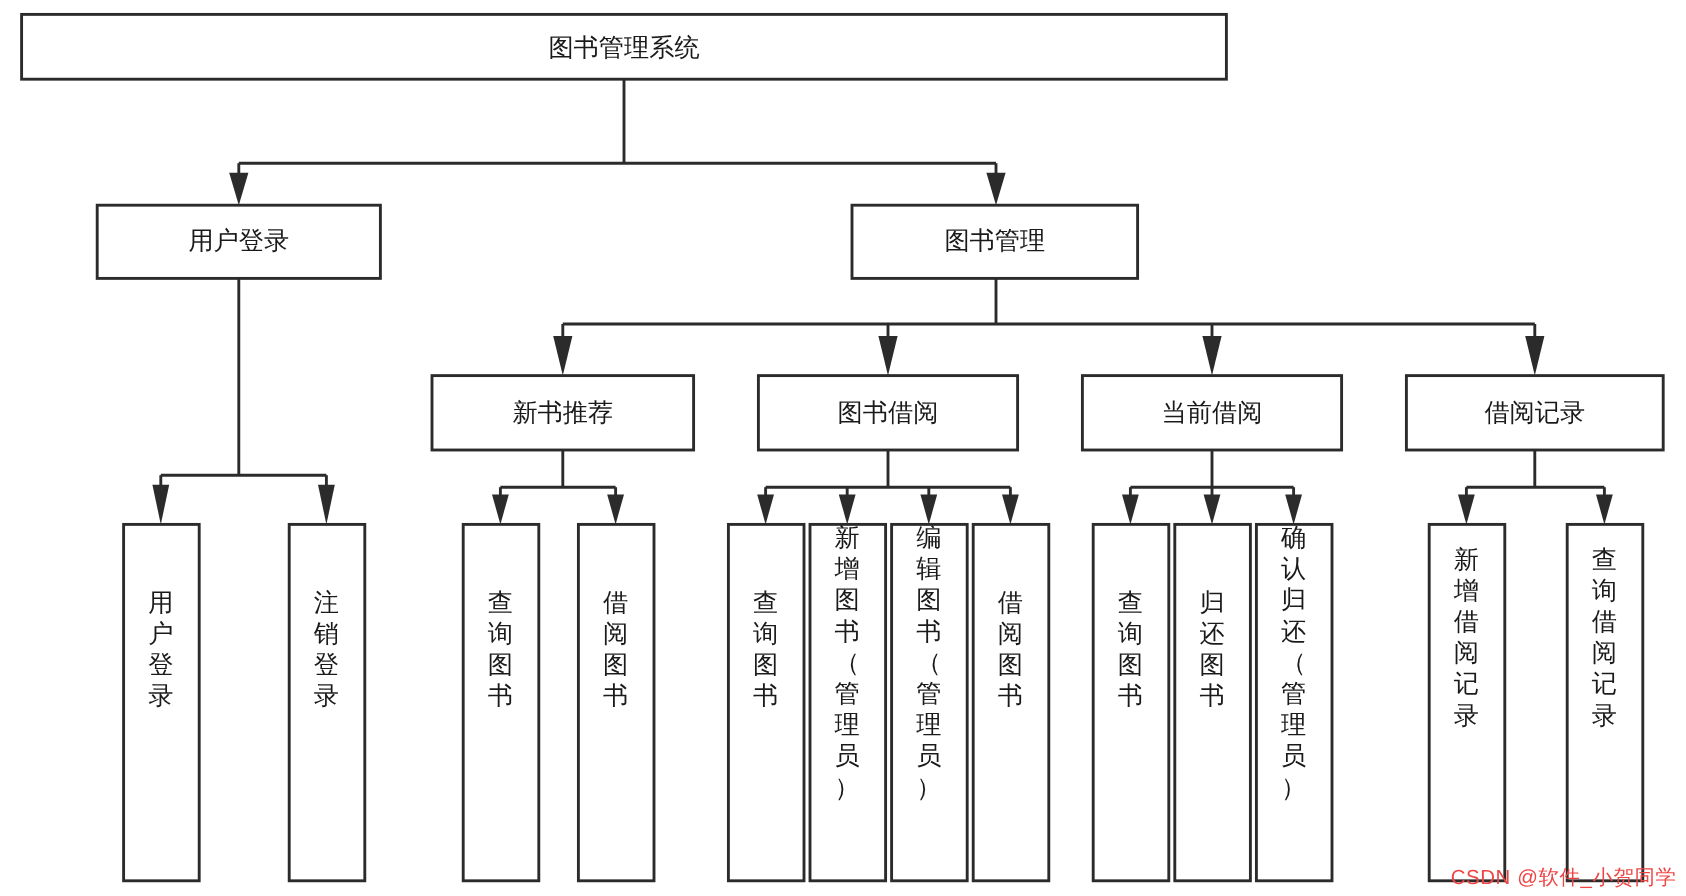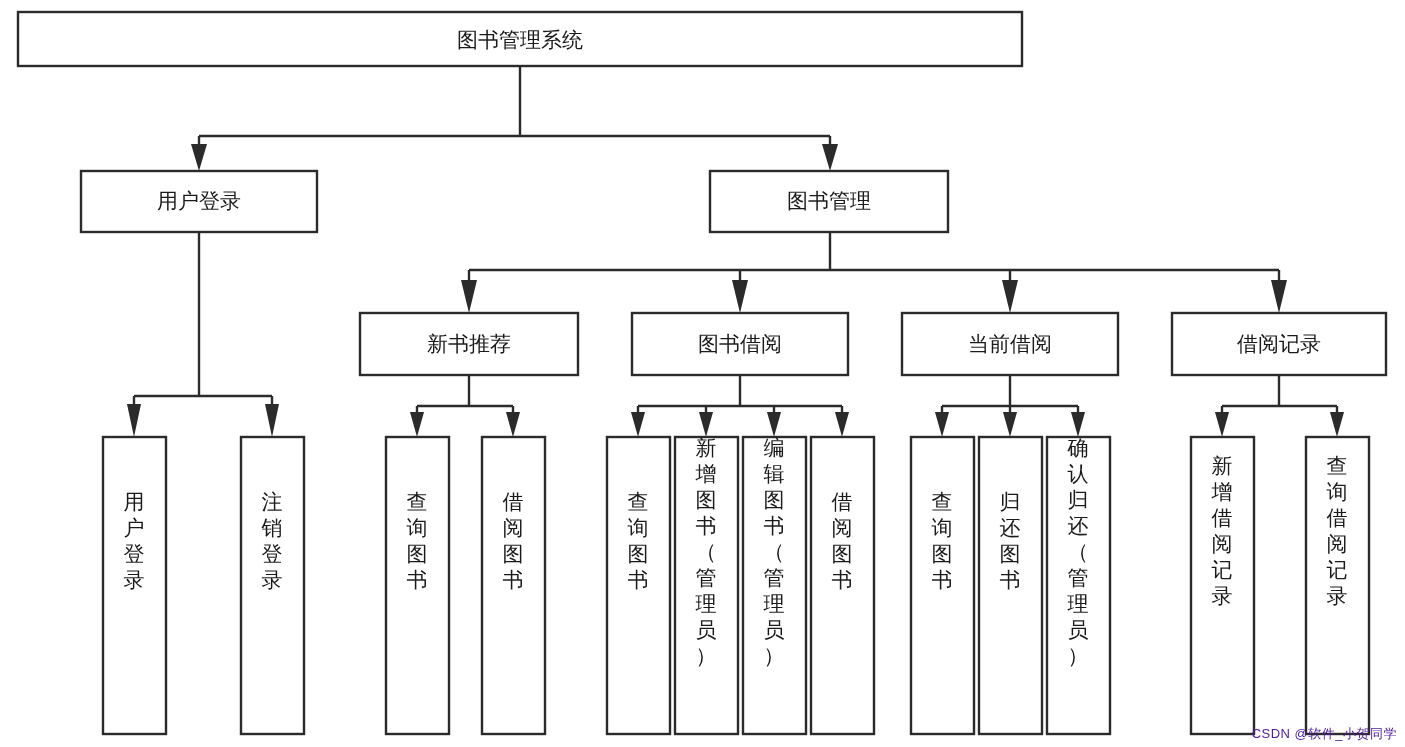--- a/index.html
+++ b/index.html
@@ -55,22 +55,22 @@
   }
   .arrow-head {
     fill: #2b2b2b;
     stroke: none;
   }
   .watermark {
     position: absolute;
     right: 8px;
     bottom: 4px;
     font-family: "Liberation Sans", "DejaVu Sans", sans-serif;
-    font-size: 13px;
-    color: #4c1d95;
+    font-size: 17px;
+    color: #ef4444;
     letter-spacing: 0.5px;
     white-space: nowrap;
     user-select: none;
   }
 </style>
 </head>
 <body>
 
 <div id="diagram-root">
 

